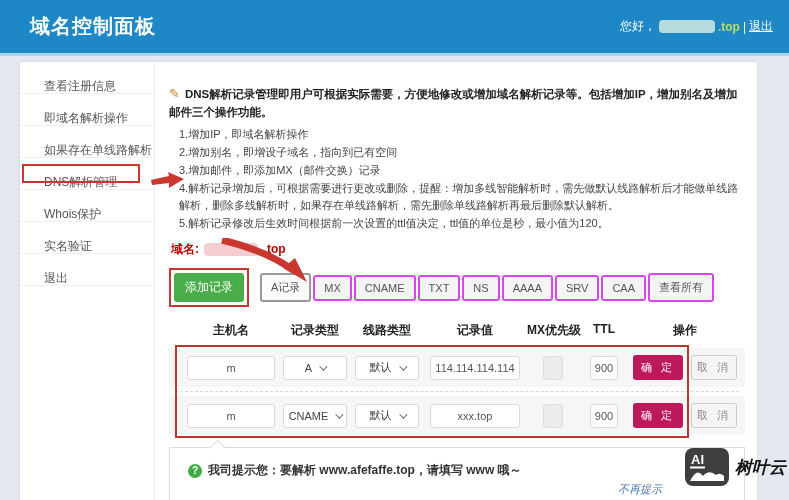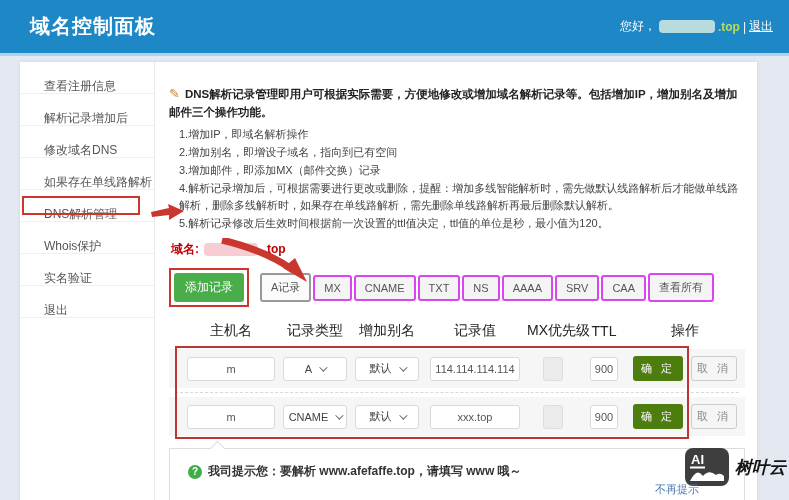--- a/index.html
+++ b/index.html
@@ -38,58 +38,58 @@
   .blur-domain { width:54px; height:13px; background:#f6cdd2; margin:0 2px; }
 
   .toolbar { margin-top:10px; display:flex; align-items:center; }
   .add-wrap { border:2px solid #c9372f; padding:3px; margin-right:11px; }
   .btn-add { background:#49ad49; color:#fff; border:none; border-radius:3px;
              font-size:12px; padding:6px 11px; cursor:pointer; }
   .btn-filter { background:#f4f4f4; border:2px solid #d946ef; border-radius:3px; color:#555;
                 font-size:11px; padding:5px 9px; margin-right:2px; cursor:pointer; white-space:nowrap; }
   .btn-filter.first { border-color:#999; background:#fbfbfb; }
 
-  .tbl-head { display:flex; margin-top:15px; font-weight:normal; font-size:14px; color:#222;
-              padding-left:14px;align-items:center; }
+  .tbl-head { display:flex; margin-top:15px; font-weight:bold; font-size:12px; color:#222;
+              padding-left:14px; }
   .c { text-align:center; white-space:nowrap; }
   .c-host{width:96px}.c-type{width:72px}.c-line{width:72px}.c-val{width:104px}
   .c-mx{width:52px}.c-ttl{width:50px}.c-op{width:112px}.c-ok{width:58px}.c-cancel{width:54px}
 
   .rows-wrap { position:relative; margin-top:9px; }
   .rec-row { display:flex; align-items:center; background:#f6f6f6; padding:7px 0 7px 14px; }
   .rec-row .c { display:flex; justify-content:center; align-items:center; }
   .inp { height:24px; border:1px solid #d9d9d9; border-radius:3px; background:#fff;
          text-align:center; font-size:11px; color:#555; outline:none; }
   .inp-host{width:88px}.inp-val{width:90px}.inp-ttl{width:28px}
   .mx-box { width:20px; height:24px; background:#ebebeb; border:1px solid #ddd; border-radius:3px; }
   .fsel { width:64px; height:24px; border:1px solid #d9d9d9; border-radius:3px; background:#fff;
           display:flex; align-items:center; justify-content:center; gap:7px; font-size:11px;
           color:#444; cursor:pointer; }
   .chev { width:6px; height:6px; border-right:1.6px solid #666; border-bottom:1.6px solid #666;
           transform:rotate(45deg) translateY(-2px); }
-  .btn-ok { width:50px; height:25px; background:#4d7c0f; color:#fff; border:none; border-radius:3px;
+  .btn-ok { width:50px; height:25px; background:#be185d; color:#fff; border:none; border-radius:3px;
             font-size:11px; letter-spacing:3px; cursor:pointer; }
   .btn-cancel { width:46px; height:25px; background:#f5f5f5; border:1px solid #ccc; color:#888;
                 border-radius:3px; font-size:11px; letter-spacing:3px; cursor:pointer; }
   .dash-sep { border-top:1px dashed #d8d8d8; margin:4px 6px; }
   .rows-red-box { position:absolute; left:6px; top:-3px; width:514px; height:calc(100% + 6px);
                   border:2px solid #bf3330; pointer-events:none; z-index:5; }
   .tbl-arrow { position:absolute; left:64px; top:176px; z-index:6; }
 
   
   .help { margin-top:12px; border:1px solid #ddd; background:#fff; padding:14px 18px 8px;
           position:relative; min-height:122px; }
   .help::before { content:""; position:absolute; top:-6px; left:42px; width:10px; height:10px;
                   background:#fff; border-left:1px solid #ddd; border-top:1px solid #ddd;
                   transform:rotate(45deg); }
   .help-title { display:flex; align-items:center; gap:6px; font-size:12px; font-weight:bold; color:#333; }
   .q-icon { width:14px; height:14px; border-radius:50%; background:#3fae49; color:#fff;
             font-size:10px; line-height:14px; text-align:center; font-weight:bold; flex:none; }
 
-  .dismiss { position:absolute; left:655px; top:482px; color:#4a79ad; font-size:11px; cursor:pointer; z-index:12; }
+  .dismiss { position:absolute; left:618px; top:482px; color:#4a79ad; font-size:11px; cursor:pointer; z-index:12;font-style:italic; }
 
   
   .wm { position:absolute; left:684px; top:447px; display:flex; align-items:center; gap:5px; z-index:11; }
   .wm-brand { font-size:17px; font-weight:bold; color:#141414; white-space:nowrap;font-style:italic; }
 </style>
 </head>
 <body>
 
 <div class="hdr">
   <div class="hdr-title">域名控制面板</div>
@@ -99,22 +99,21 @@
     <span class="hdr-suffix">.top</span>
     <span>|</span>
     <a class="hdr-logout">退出</a>
   </div>
 </div>
 
 <div class="card">
 
   <div class="sidebar">
     <div class="side-item"><span>查看注册信息</span></div>
-    <div class="side-item"><span>解析记录增加后</span></div>
-    <div class="side-item"><span>修改域名DNS</span></div>
+    <div class="side-item"><span>即域名解析操作</span></div>
     <div class="side-item"><span>如果存在单线路解析</span></div>
     <div class="side-item">
       <span>DNS解析管理</span>
       <div class="side-red-box"></div>
       <svg class="side-arrow" width="36" height="20" viewBox="0 0 36 20">
         <path d="M1 9 L19 5 L18 1 L34 8 L19 17 L19 12 L2 14 Z" fill="#c9372f"></path>
       </svg>
     </div>
     <div class="side-item"><span>Whois保护</span></div>
     <div class="side-item"><span>实名验证</span></div>
@@ -155,21 +154,21 @@
     </div>
 
     <svg class="tbl-arrow" width="92" height="46" viewBox="0 0 92 46">
       <path d="M3 2 C 28 8, 52 16, 74 32" stroke="#c9372f" stroke-width="7" fill="none"></path>
       <path d="M64 30 L88 44 L76 20 Z" fill="#c9372f"></path>
     </svg>
 
     <div class="tbl-head">
       <div class="c c-host">主机名</div>
       <div class="c c-type">记录类型</div>
-      <div class="c c-line">增加别名</div>
+      <div class="c c-line">线路类型</div>
       <div class="c c-val">记录值</div>
       <div class="c c-mx">MX优先级</div>
       <div class="c c-ttl">TTL</div>
       <div class="c c-op">操作</div>
     </div>
 
     <div class="rows-wrap">
       <div class="rows-red-box"></div>
 
       <div class="rec-row">

